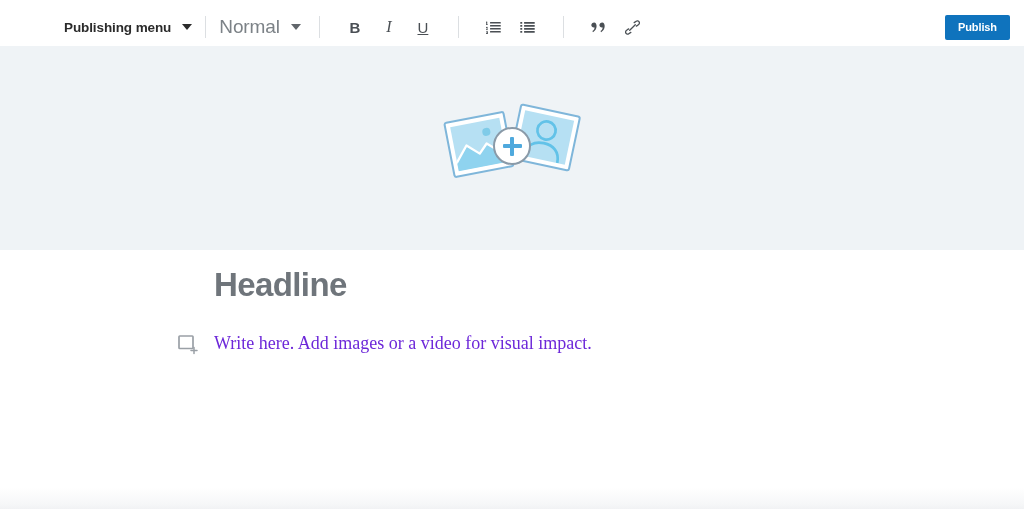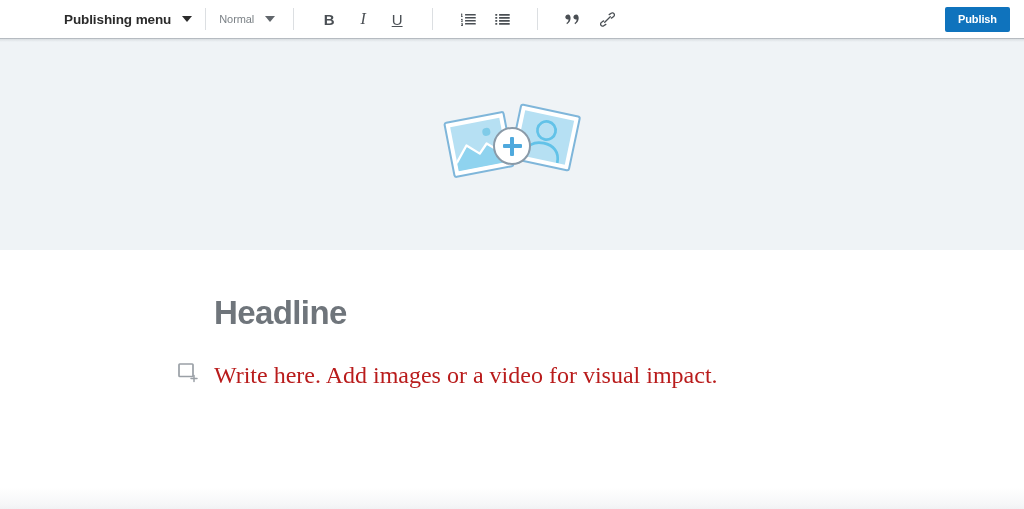--- a/index.html
+++ b/index.html
@@ -20,21 +20,21 @@
     position: relative;
     width: 1024px;
     height: 509px;
     background: #ffffff;
     overflow: hidden;
   }
 
   
   .toolbar {
     position: absolute;
-    top: 0; left: 0;
+    top: 8px; left: 0;
     width: 1024px;
     height: 38px;
     background: #ffffff;
     display: flex;
     align-items: center;
     box-sizing: border-box;
     padding: 0 14px 0 64px;
     z-index: 5;
   }
   .toolbar-left {
@@ -63,21 +63,21 @@
   .menu-btn .label {
     font-size: 13.5px;
     font-weight: bold;
     color: #2b2b2b;
     letter-spacing: -0.1px;
     white-space: nowrap;
   }
   .menu-btn.style .label {
     font-weight: normal;
     color: #7c8287;
-    font-size: 11px;
+    font-size: 19px;
   }
   .caret {
     width: 0; height: 0;
     border-left: 5px solid transparent;
     border-right: 5px solid transparent;
     border-top: 6px solid #2b2b2b;
     display: inline-block;
   }
   .menu-btn.style .caret {
     border-top-color: #61666b;
@@ -222,21 +222,21 @@
   .article {
     position: absolute;
     top: 250px; left: 0;
     width: 1024px;
     height: 259px;
     background: #ffffff;
   }
   .article-inner {
     padding-left: 214px;
     padding-right: 60px;
-    padding-top: 44px;
+    padding-top: 16px;
   }
   .headline {
     font-family: "Liberation Sans", sans-serif;
     font-size: 33px;
     font-weight: bold;
     color: #6f757b;
     letter-spacing: -0.6px;
     line-height: 1.18;
     margin: 0;
     cursor: text;
@@ -251,22 +251,22 @@
     position: absolute;
     left: -36px;
     top: 4px;
     width: 22px;
     height: 20px;
     cursor: pointer;
   }
   .insert-icon svg { display:block; }
   .body-placeholder {
     font-family: "Liberation Serif", serif;
-    font-size: 24px;
-    color: #b91c1c;
+    font-size: 18px;
+    color: #6d28d9;
     line-height: 1.4;
     cursor: text;
   }
 
   
   .bottom-fade {
     position: absolute;
     left: 0;
     bottom: 0;
     width: 1024px;

